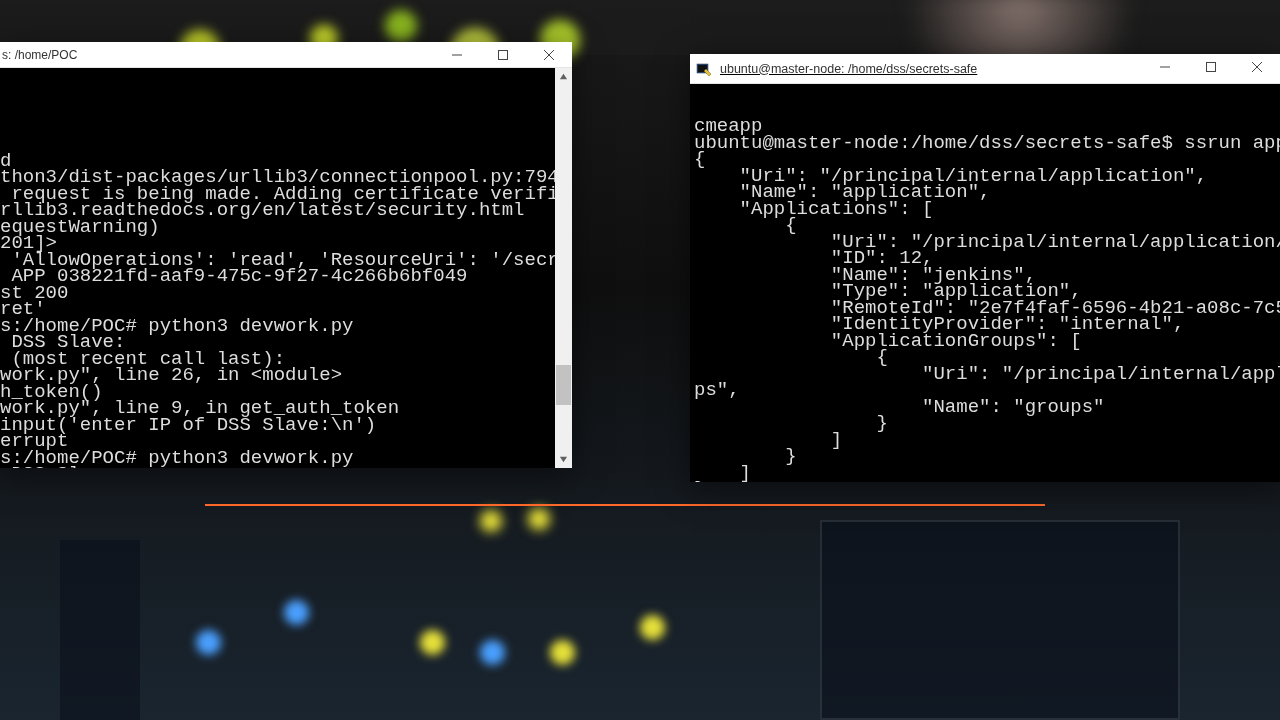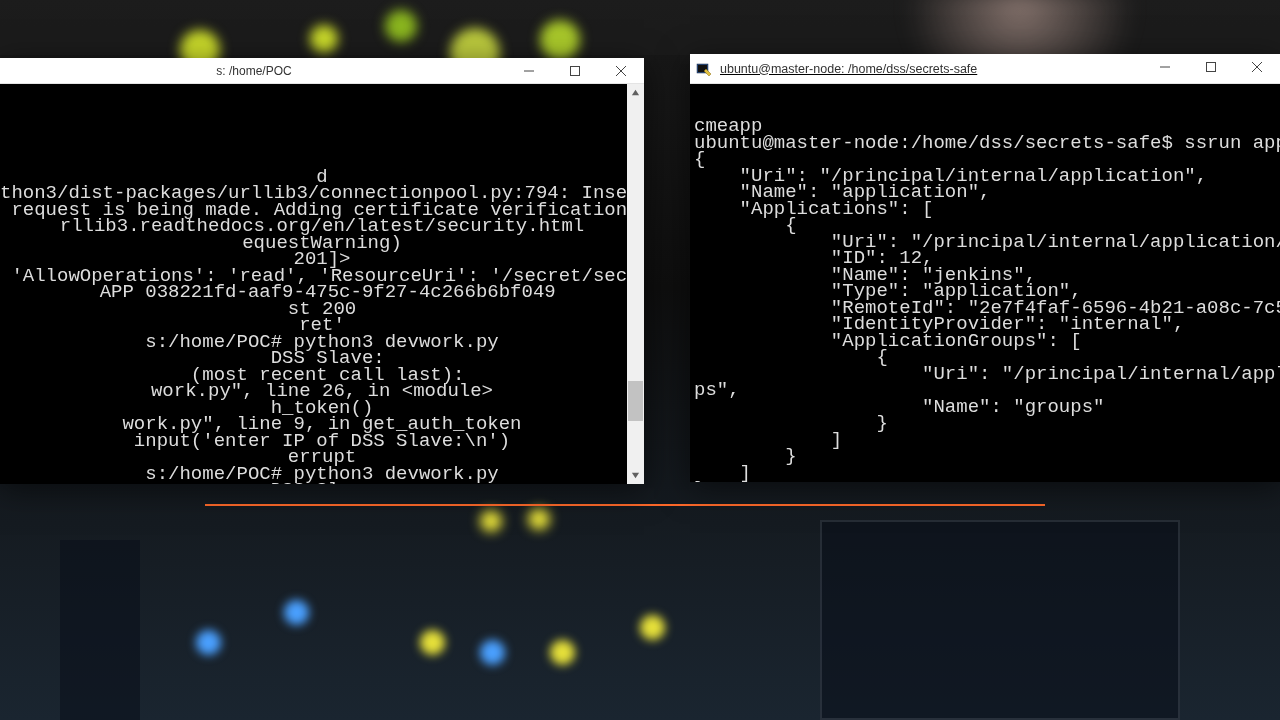--- a/index.html
+++ b/index.html
@@ -38,21 +38,21 @@
   .win-btn svg { width: 10px; height: 10px; }
   .win-btn .stroke { stroke: #444; stroke-width: 1; fill: none; }
 
   .term-body { position: relative; background: #000; color: #ddd; font-family: Consolas, 'Courier New', monospace; font-size: 19px; line-height: 16.5px; white-space: pre; overflow: hidden; }
   .scrollbar { position: absolute; right: 0; top: 0; width: 17px; height: 100%; background: #f0f0f0; }
   .sb-arrow { width: 17px; height: 17px; display:flex; align-items:center; justify-content:center; }
   .sb-arrow svg { width:9px; height:9px; }
   .sb-track { position:absolute; top:17px; bottom:17px; left:0; right:0; }
   .sb-thumb { position:absolute; left:1px; right:1px; background:#c2c2c2; }
 
-  #win-left { left: 0; top: 58px; width: 644px; text-align: center; }
+  #win-left { left: 0; top: 42px; width: 572px; }
   #win-left .term-body { height: 400px; padding: 2px 0 2px 0; }
   #win-left .term-body .content { padding-left: 0; }
 
   #win-right { left: 690px; top: 54px; width: 590px; }
   #win-right .titlebar { height: 30px; text-decoration: underline; }
   #win-right .term-body { height: 398px; padding: 1px 4px; }
   #win-right .title-text { font-size: 12.5px; }
 
   
   .putty-icon { width:16px; height:16px; }

